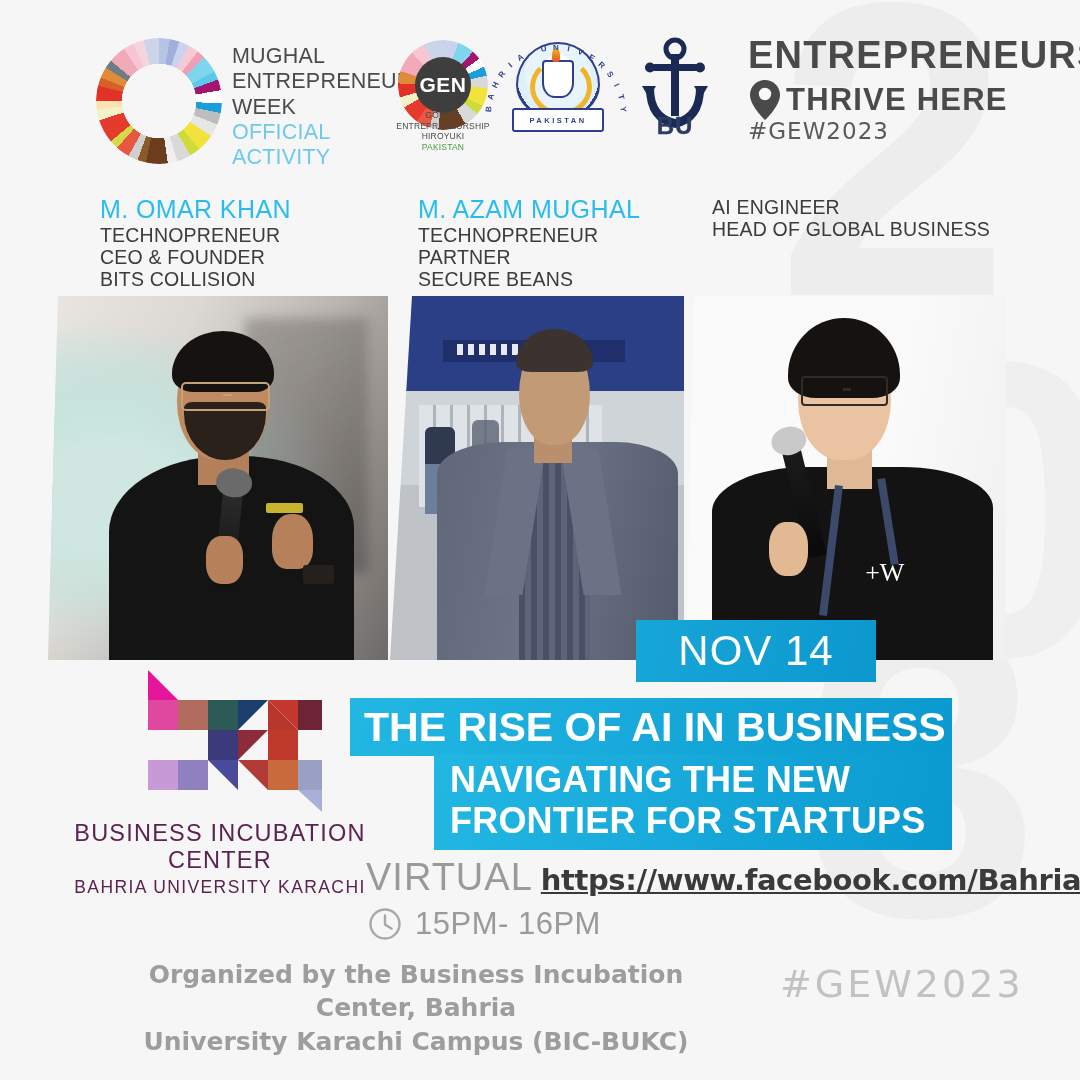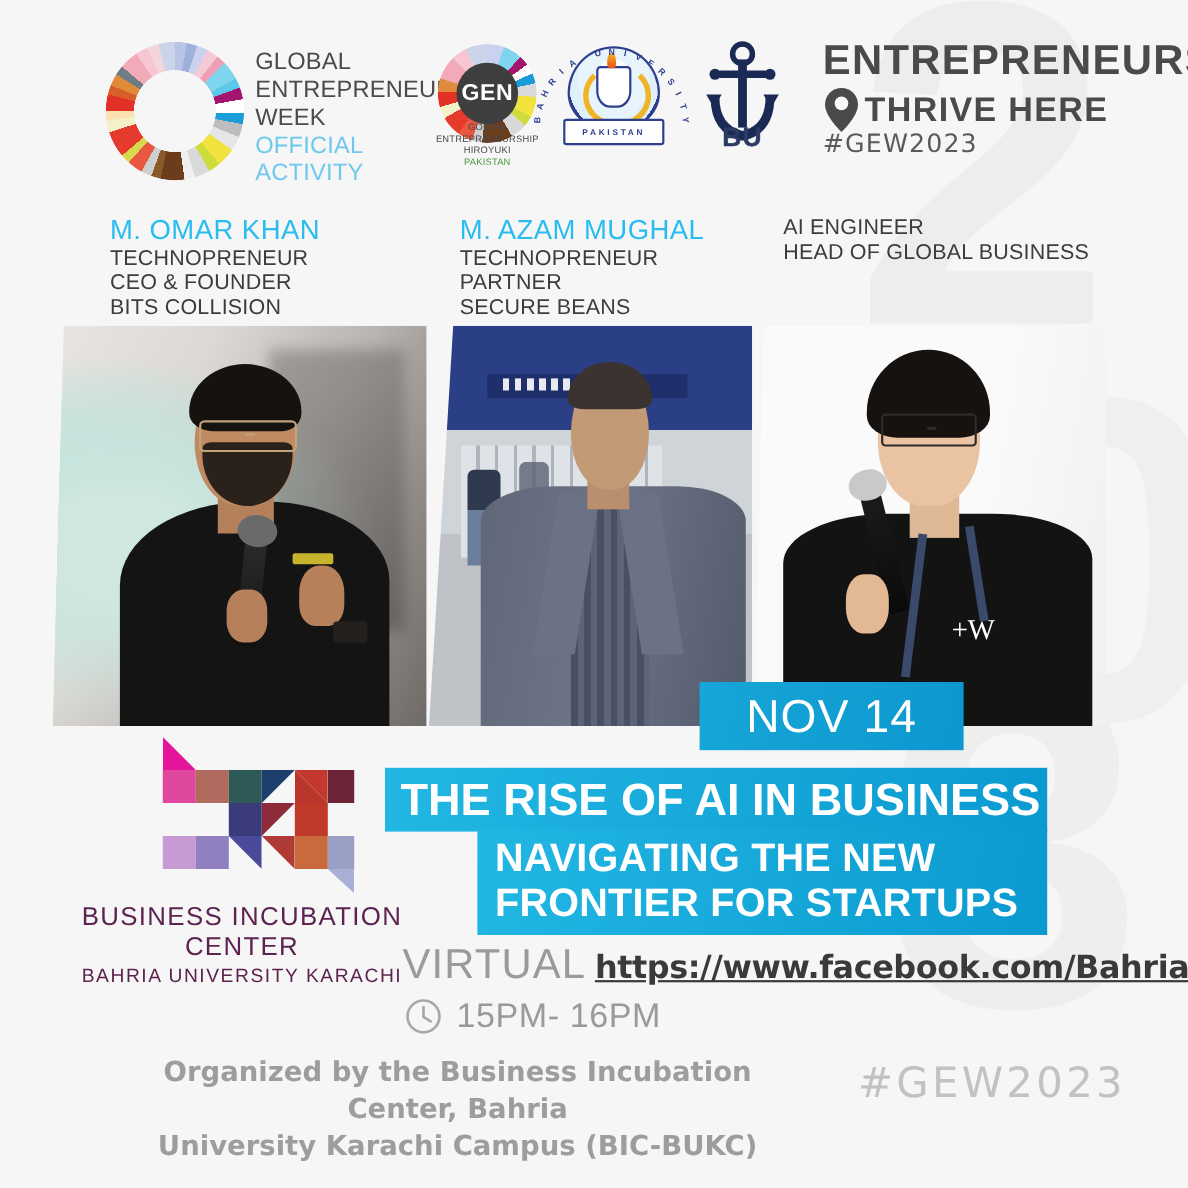--- a/index.html
+++ b/index.html
@@ -268,21 +268,21 @@
   <div class="wm wm-2">2</div>
   <div class="wm wm-0">0</div>
   <div class="wm wm-3">3</div>
 
   <div class="header">
 
     <div class="gew-logo">
       <div class="ring"></div>
     </div>
     <div class="gew-text">
-      <div class="l">GLOBAL</div>
+      <div class="l">MUGHAL</div>
       <div class="l">ENTREPRENEURSHIP</div>
       <div class="l">WEEK</div>
       <div class="oa">OFFICIAL ACTIVITY</div>
     </div>
 
     <div class="gen-logo">
       <div class="gen-ring"></div>
       <div class="gen-core">GEN</div>
     </div>
     <div class="gen-sub">

